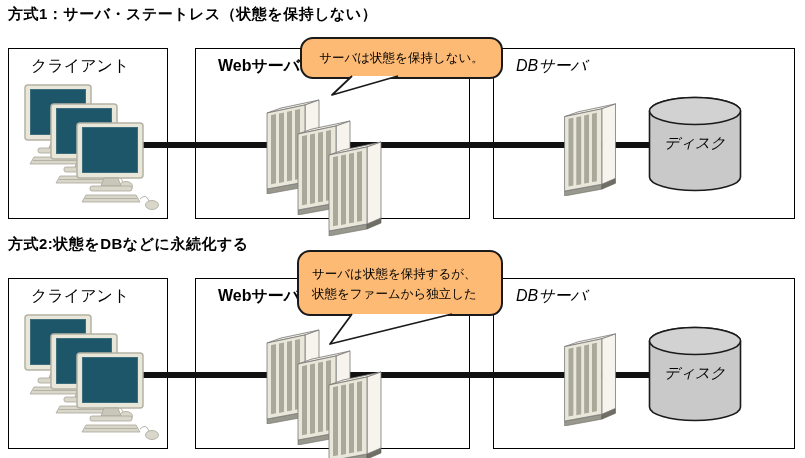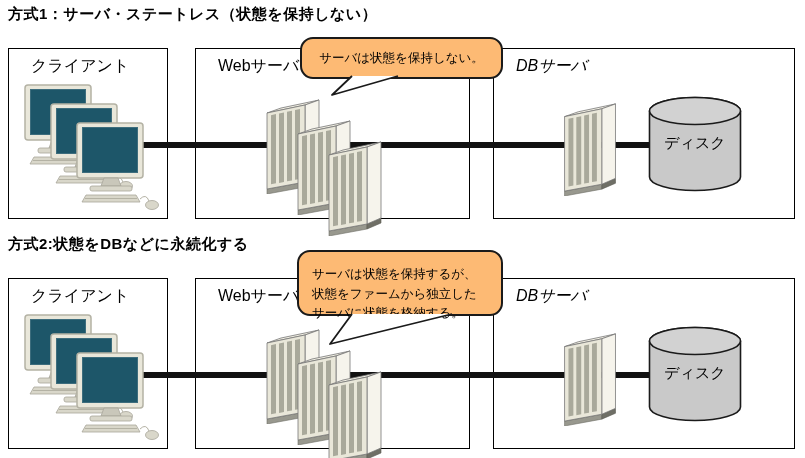--- a/index.html
+++ b/index.html
@@ -11,21 +11,21 @@
   .row{position:absolute;left:0;width:805px;height:229px;}
   .row-title{
     position:absolute;left:8px;top:5px;font-size:15px;font-weight:bold;
     letter-spacing:0.5px;white-space:nowrap;
   }
   .box{
     position:absolute;top:48px;height:171px;border:1px solid #000;
     background:#fff;box-sizing:border-box;z-index:1;
   }
   .box-client{left:8px;width:160px;}
-  .box-web{left:195px;width:275px;}
+  .box-web{left:195px;width:275px;font-weight:bold;}
   .box-db{left:493px;width:302px;font-style:italic;}
   .box-label{
     position:absolute;left:22px;top:7px;font-size:16px;white-space:nowrap;
   }
   .hline{
     position:absolute;left:141px;top:142px;width:511px;height:6px;
     background:#111;z-index:2;
   }
   .icon{position:absolute;z-index:3;}
   .bubble{
@@ -34,21 +34,21 @@
     font-size:12.5px;line-height:19.5px;
   }
   .bubble-1{left:300px;top:37px;width:203px;height:42px;text-align:center;line-height:38px;}
   .bubble-2{left:297px;top:20px;width:206px;height:66px;padding:13px 0 0 13px;text-align:left;}
   .bubble-line{display:block;white-space:nowrap;}
   .tail{position:absolute;z-index:5;}
   .tail-1{left:325px;top:74px;}
   .tail-2{left:325px;top:82px;}
   .disk-label{
     position:absolute;left:648px;top:134px;width:94px;text-align:center;
-    font-size:15px;z-index:4;white-space:nowrap;
+    font-size:15px;z-index:4;white-space:nowrap;font-style:italic;
   }
   svg{display:block;}
 </style>
 </head>
 <body>
 
 <svg width="0" height="0" style="position:absolute" aria-hidden="true">
   <defs>
     <symbol id="sym-monitor" viewBox="0 0 84 92">
       <rect x="1" y="1" width="66" height="55" rx="3" fill="#e9e7da" stroke="#b4b2a4" stroke-width="1.5"></rect>
@@ -170,20 +170,19 @@
         <use href="#sym-tower"></use>
       </svg>
     <svg class="icon" style="left:648px;top:96px" width="94" height="96">
         <use href="#sym-disk"></use>
       </svg>
     <div class="disk-label">ディスク</div>
 
     <div class="bubble bubble-2">
       <span class="bubble-line">サーバは状態を保持するが、</span>
       <span class="bubble-line">状態をファームから独立した</span>
-      <span class="bubble-line">サーバに状態を格納する。</span>
     </div>
     <svg class="tail tail-2" width="130" height="35">
       <path d="M27,2 L5,32 L127,2" fill="#ffffff" stroke="#1a1a1a" stroke-width="1.8" stroke-linejoin="round"></path>
     </svg>
   </section>
 
 </div>
 
 </body></html>

